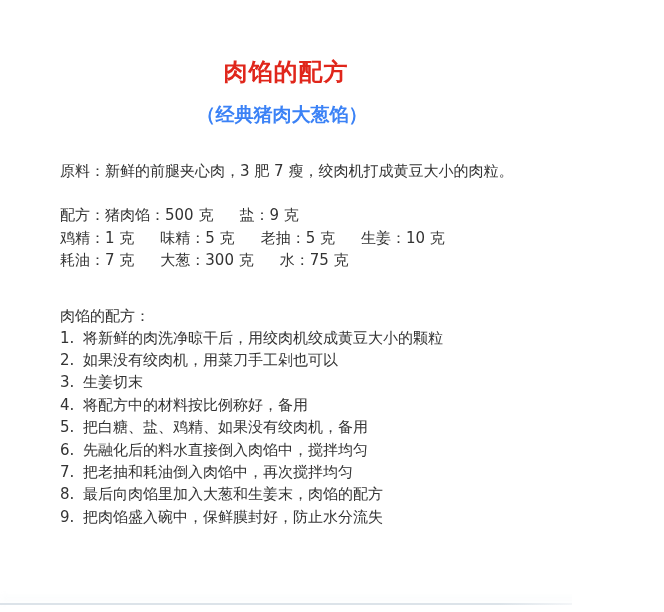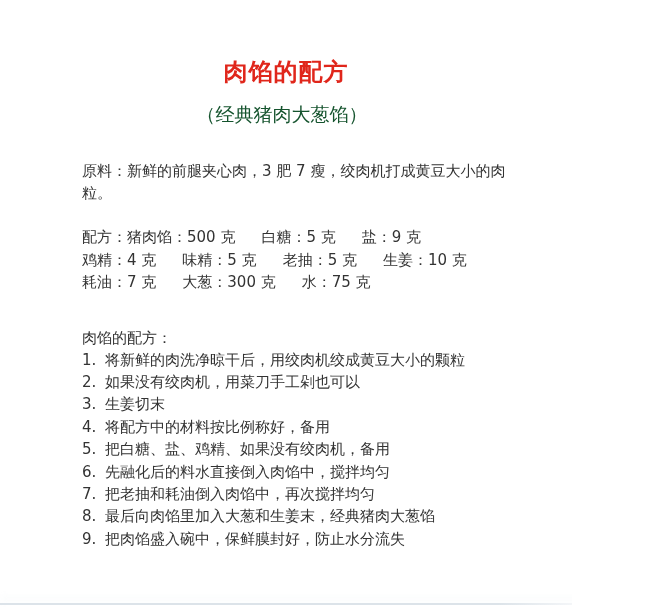--- a/index.html
+++ b/index.html
@@ -26,26 +26,26 @@
     font-size: 24px;
     font-weight: 700;
     line-height: 30px;
     letter-spacing: 1px;
     color: #e0261b;
   }
   .doc-subtitle {
     margin: 15px 8px 0 0;
     font-family: "DejaVu Serif", "Liberation Serif", serif;
     font-size: 19px;
-    font-weight: 400;
+    font-weight: 700;
     line-height: 24px;
-    color: #14532d;
+    color: #3b82f6;
   }
   .content {
-    margin-left: 82px;
+    margin-left: 60px;
     margin-right: 50px;
     font-size: 15px;
   }
   .ingredients-line {
     margin: 34px 0 0 0;
     line-height: 22px;
   }
   .formula-block {
     margin-top: 22px;
   }
@@ -98,25 +98,24 @@
     <h2 class="doc-subtitle">（经典猪肉大葱馅）</h2>
   </div>
 
   <div class="content">
 
     <p class="ingredients-line">原料：新鲜的前腿夹心肉，3 肥 7 瘦，绞肉机打成黄豆大小的肉粒。</p>
 
     <div class="formula-block">
       <div class="formula-row">
         <span>配方：猪肉馅：500 克</span>
-        <span>白糖：5 克</span>
         <span>盐：9 克</span>
       </div>
       <div class="formula-row">
-        <span>鸡精：4 克</span>
+        <span>鸡精：1 克</span>
         <span>味精：5 克</span>
         <span>老抽：5 克</span>
         <span>生姜：10 克</span>
       </div>
       <div class="formula-row">
         <span>耗油：7 克</span>
         <span>大葱：300 克</span>
         <span>水：75 克</span>
       </div>
     </div>
@@ -147,21 +146,21 @@
       <li class="step-item">
         <span class="step-num">6.</span>
         <span class="step-text">先融化后的料水直接倒入肉馅中，搅拌均匀</span>
       </li>
       <li class="step-item">
         <span class="step-num">7.</span>
         <span class="step-text">把老抽和耗油倒入肉馅中，再次搅拌均匀</span>
       </li>
       <li class="step-item">
         <span class="step-num">8.</span>
-        <span class="step-text">最后向肉馅里加入大葱和生姜末，经典猪肉大葱馅</span>
+        <span class="step-text">最后向肉馅里加入大葱和生姜末，肉馅的配方</span>
       </li>
       <li class="step-item">
         <span class="step-num">9.</span>
         <span class="step-text">把肉馅盛入碗中，保鲜膜封好，防止水分流失</span>
       </li>
     </ol>
 
   </div>
 
   <div class="bottom-divider"></div>

